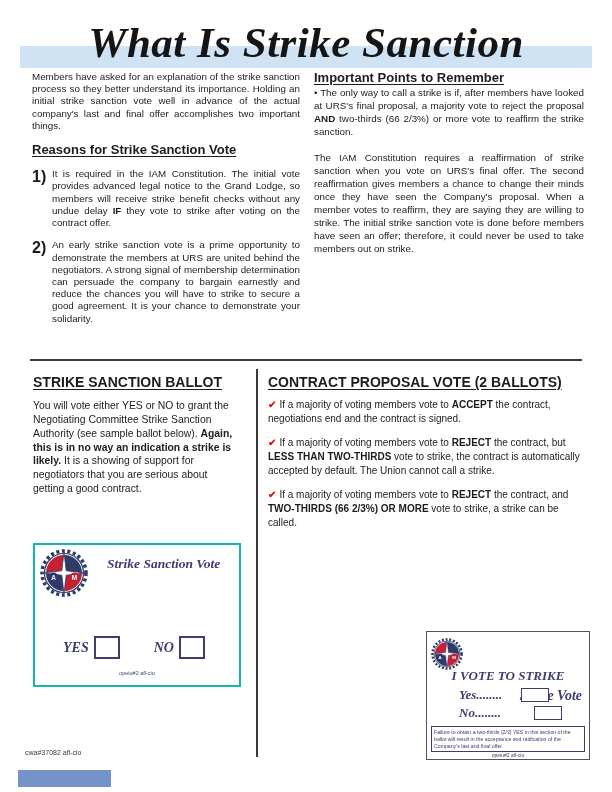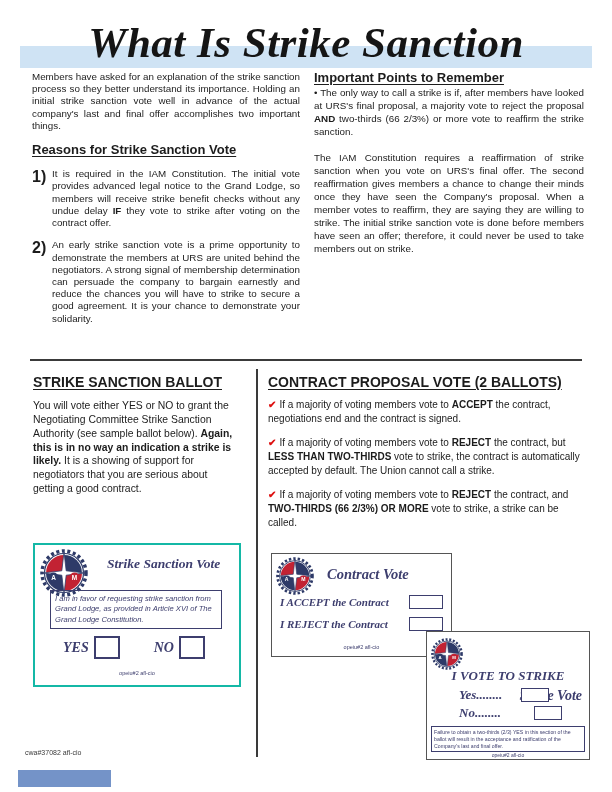--- a/index.html
+++ b/index.html
@@ -160,45 +160,29 @@
     <p class="check-item"><span class="check">✔</span><span><span>If a majority of voting members vote to </span><b>ACCEPT</b><span> the contract, negotiations end and the contract is signed.</span></span></p>
     <p class="check-item"><span class="check">✔</span><span><span>If a majority of voting members vote to </span><b>REJECT</b><span> the contract, but </span><b>LESS THAN TWO-THIRDS</b><span> vote to strike, the contract is automatically accepted by default. The Union cannot call a strike.</span></span></p>
     <p class="check-item"><span class="check">✔</span><span><span>If a majority of voting members vote to </span><b>REJECT</b><span> the contract, and </span><b>TWO-THIRDS (66 2/3%) OR MORE</b><span> vote to strike, a strike can be called.</span></span></p>
   </div>
 
   <div class="ballot" id="ballot-sanction">
     <svg class="iam">
         <use href="#iam-logo-sym"></use>
       </svg>
     <div class="ballot-title">Strike Sanction Vote</div>
-    <div class="stmt">I am in favor of requesting strike sanction from Grand Lodge, as provided in Article XVI of The Grand Lodge Constitution.</div>
     <div class="vote-row">
       <span>YES</span>
         <span class="vbox"></span>
       <span class="no-pair">NO</span>
         <span class="vbox"></span>
     </div>
     <div class="bug">opeiu#2 afl-cio</div>
   </div>
 
-  <div class="ballot" id="ballot-contract">
-    <svg class="iam">
-        <use href="#iam-logo-sym"></use>
-      </svg>
-    <div class="ballot-title">Contract Vote</div>
-    <div class="c-row row-accept">
-      <span>I ACCEPT the Contract</span>
-        <span class="vbox"></span>
-    </div>
-    <div class="c-row row-reject">
-      <span>I REJECT the Contract</span>
-        <span class="vbox"></span>
-    </div>
-    <div class="bug">opeiu#2 afl-cio</div>
-  </div>
 
   <div class="ballot" id="ballot-strike">
     <svg class="iam">
         <use href="#iam-logo-sym"></use>
       </svg>
     <div class="ballot-title">Strike Vote</div>
     <div class="sv-head">I VOTE TO STRIKE</div>
     <div class="s-row row-yes">
       <span class="s-label">Yes........</span>
         <span class="vbox"></span>

